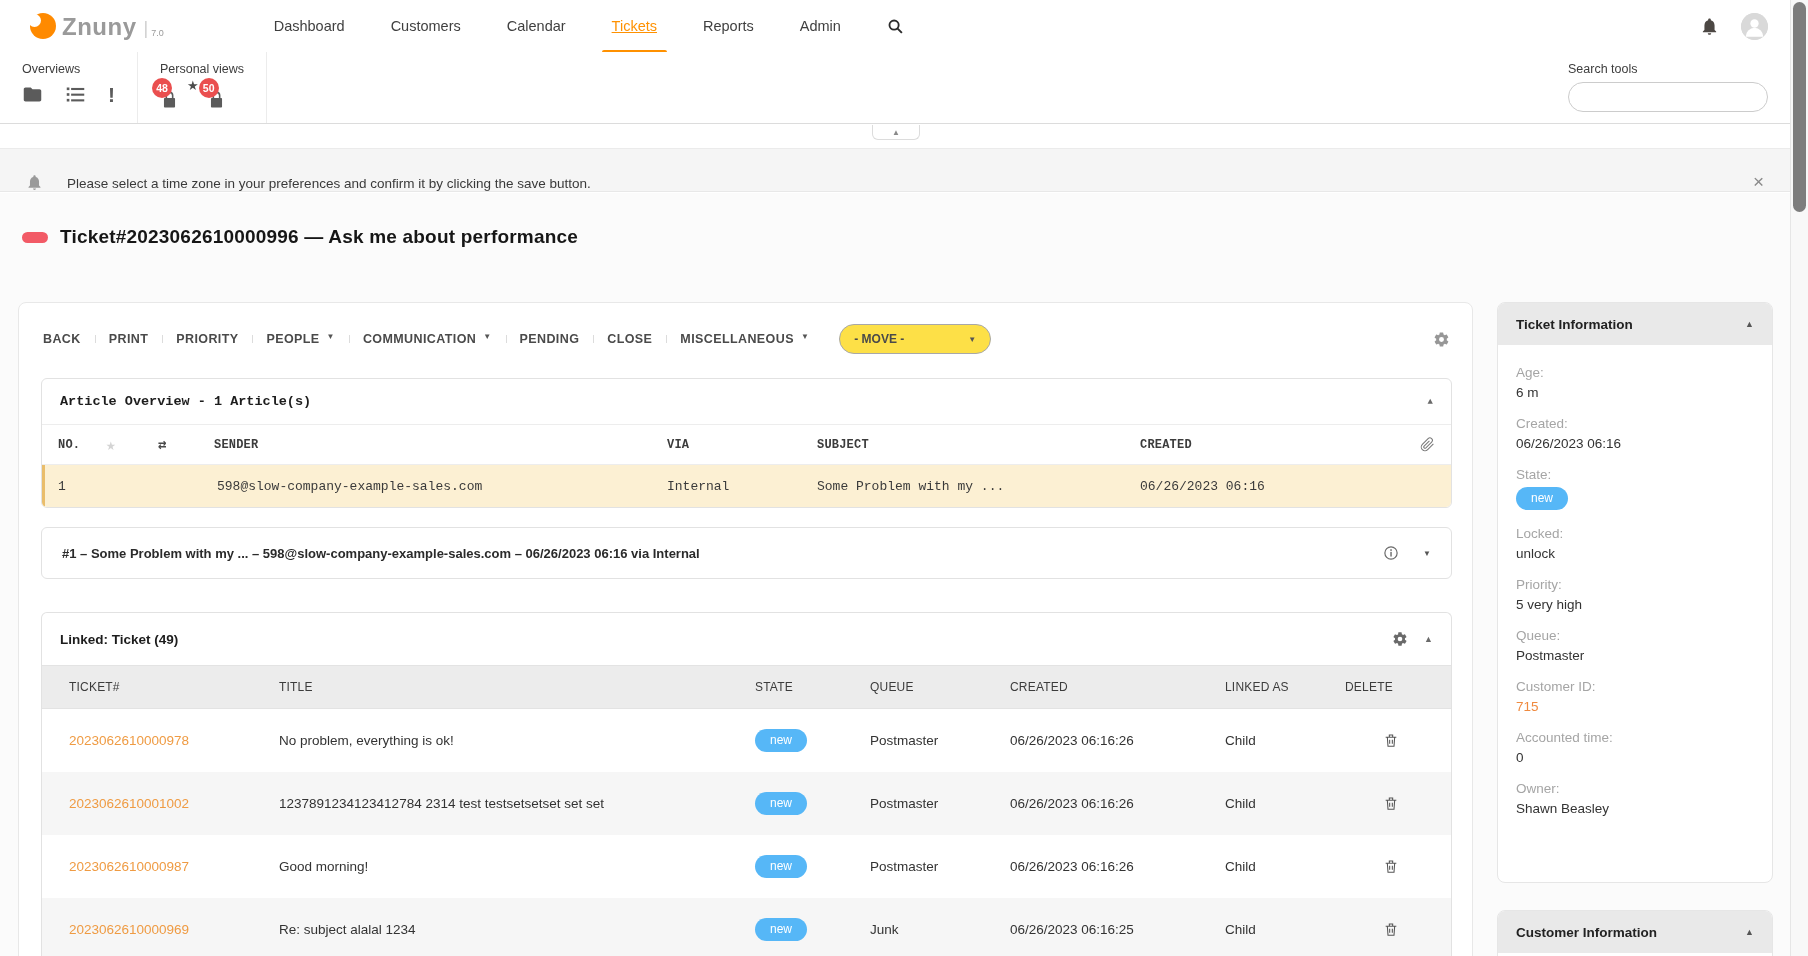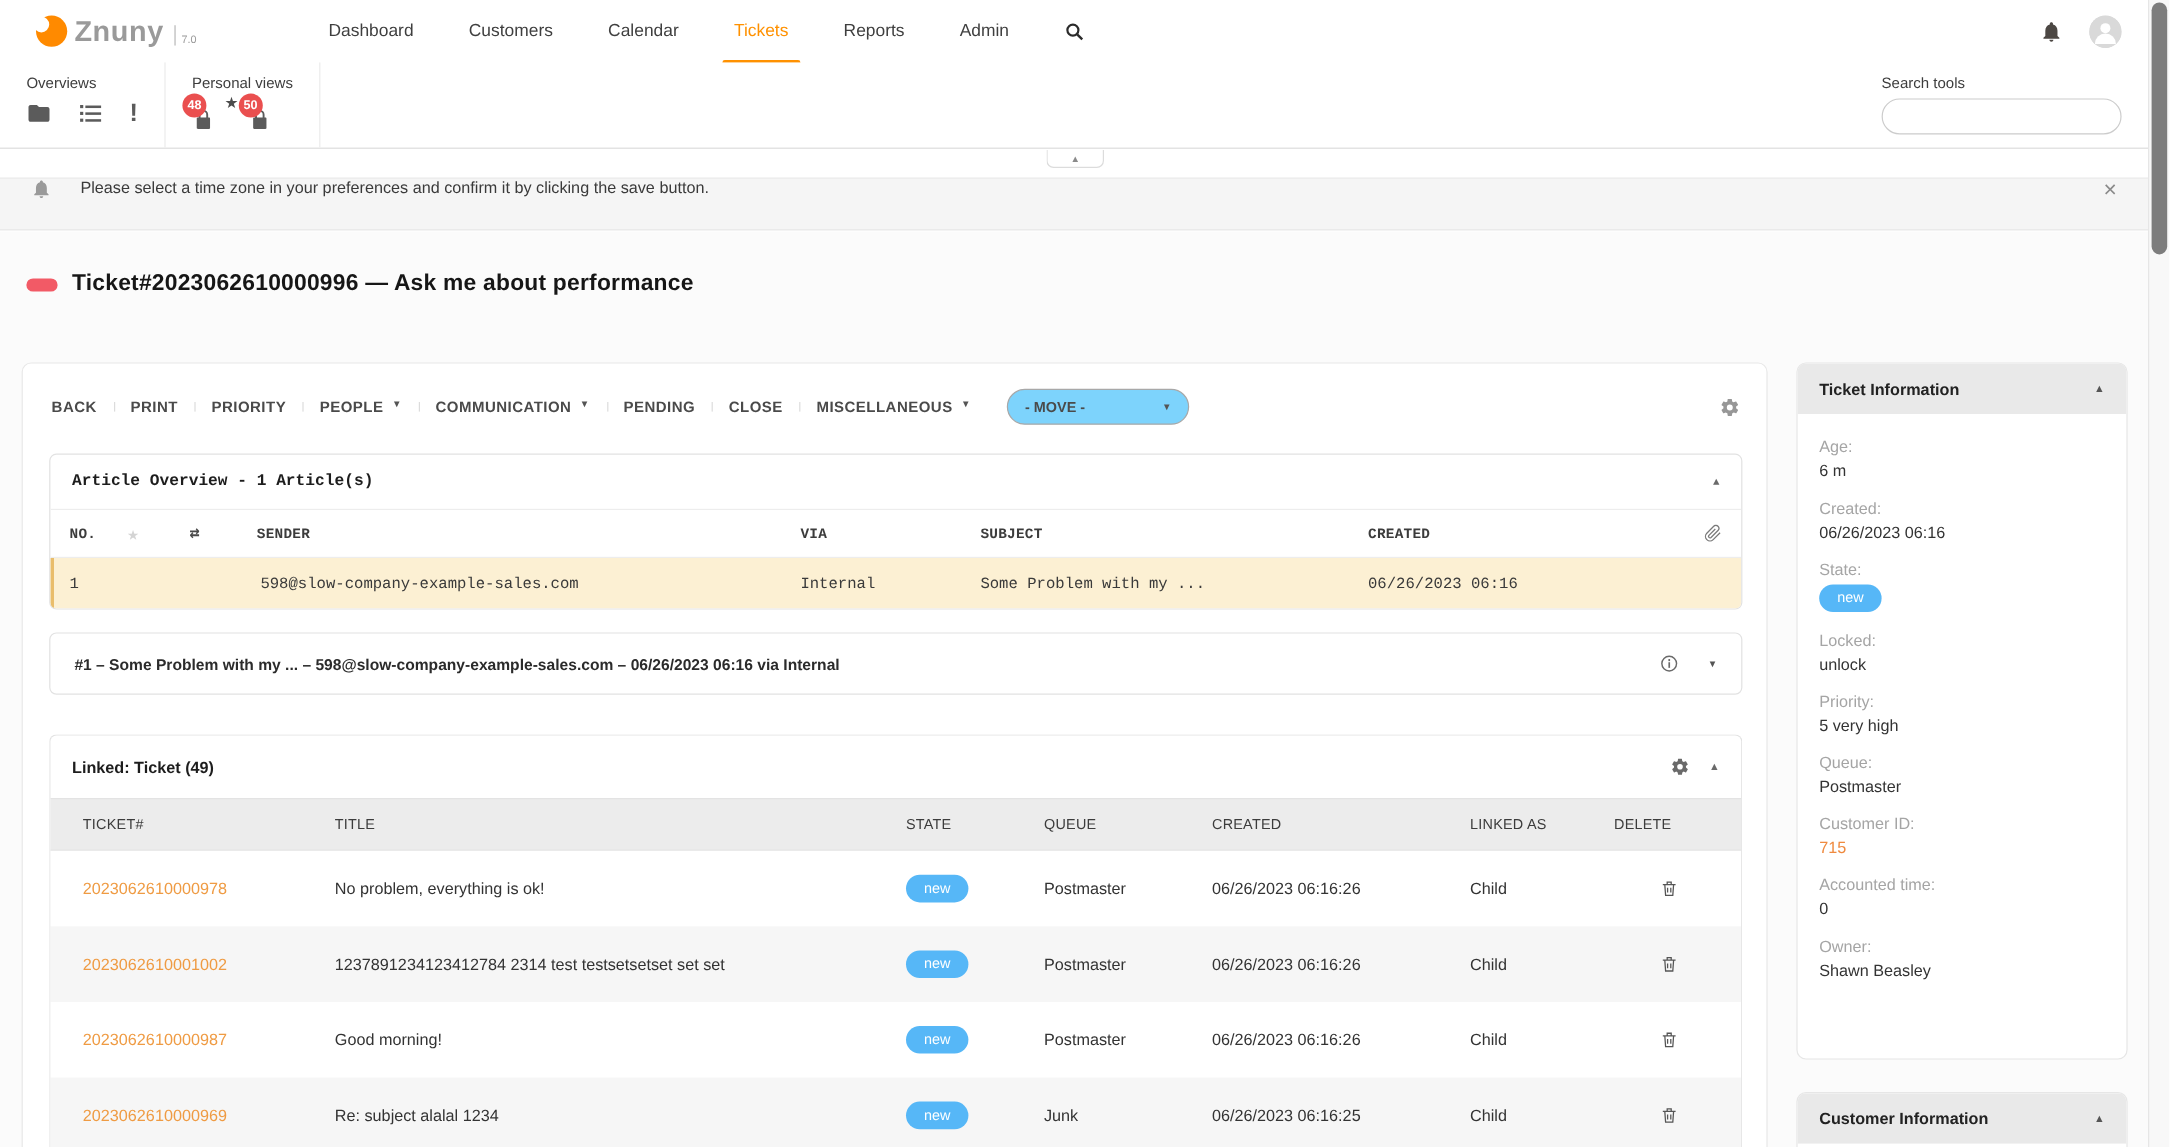--- a/index.html
+++ b/index.html
@@ -11,21 +11,21 @@
   .navbar { position:absolute; top:0; left:0; width:1790px; height:52px; background:#fff; display:flex; align-items:center; }
   .logo { display:flex; align-items:flex-end; margin-left:30px; }
   .logo-mark { width:26px; height:26px; margin-right:6px; position:relative; align-self:center; }
   .logo-mark .disc { position:absolute; inset:0; background:#ff8a00; border-radius:50%; }
   .logo-mark .notch { position:absolute; left:-2px; top:1px; width:13px; height:13px; background:#fff; border-radius:50%; }
   .logo-text { font-size:24px; font-weight:bold; color:#9a9a9a; letter-spacing:.5px; line-height:24px; }
   .logo-sep { color:#cfcfcf; font-size:18px; margin:0 3px 0 7px; font-weight:normal; }
   .logo-ver { font-size:9px; color:#9a9a9a; padding-bottom:1px; }
   .nav-items { display:flex; align-items:center; gap:46px; margin-left:110px; height:100%; }
   .nav-item { font-size:14.5px; color:#3f3f3f; position:relative; height:100%; display:flex; align-items:center; cursor:pointer; }
-  .nav-item.active { color:#ff9100; }
+  .nav-item.active { color:#ff9100;text-decoration:underline; }
   .nav-item.active::after { content:''; position:absolute; left:-10px; right:-10px; bottom:-2px; height:4px; background:#ff9100; border-radius:2px; }
   .nav-search { margin-left:46px; color:#2b2b2b; cursor:pointer; }
   .nav-right { margin-left:auto; display:flex; align-items:center; gap:22px; margin-right:22px; }
   .bell { color:#4c4743; }
   .avatar { width:27px; height:27px; border-radius:50%; overflow:hidden; background:#d9d9d9; }
 
   
   .toolbar { position:absolute; top:52px; left:0; width:1790px; height:72px; background:#fff; border-bottom:1px solid #dcdcdc; display:flex; }
   .tgroup { padding:10px 22px 0 22px; border-right:1px solid #ececec; }
   .tgroup:last-of-type { border-right:none; }
@@ -40,39 +40,39 @@
   .search-tools { margin-left:auto; padding:10px 22px 0 0; }
   .search-tools-label { font-size:12.5px; color:#3d3d3d; margin-bottom:6px; }
   .search-box { width:200px; height:30px; border:1px solid #cccccc; border-radius:16px; background:#fff; display:flex; align-items:center; padding:0 10px; }
   .search-box svg { color:#8a8a8a; }
   .search-input { border:none; outline:none; flex:1; margin-left:6px; font-size:13px; background:transparent; }
 
   
   .collapse-tab { position:absolute; top:125px; left:872px; width:48px; height:15px; background:#fff; border:1px solid #dcdcdc; border-top:none; border-radius:0 0 6px 6px; display:flex; align-items:center; justify-content:center; color:#8a8a8a; font-size:8px; cursor:pointer; }
 
   
-  .banner { position:absolute; top:148px; left:0; width:1790px; height:44px; background:#f5f5f5; border-top:1px solid #ebebeb; border-bottom:1px solid #e8e8e8; display:flex; align-items:flex-start; padding:0 26px; }
+  .banner { position:absolute; top:148px; left:0; width:1790px; height:44px; background:#f5f5f5; border-top:1px solid #ebebeb; border-bottom:1px solid #e8e8e8; display:flex; align-items:flex-end; padding:0 26px; }
   .banner .bell-sm { color:#9a9a9a; margin-right:24px; }
   .banner-text { font-size:13.5px; color:#3a3a3a; }
   .banner-close { margin-left:auto; color:#8a8a8a; font-size:19px; line-height:19px; cursor:pointer; }
 
   
   .content-bg { position:absolute; top:193px; left:0; width:1790px; bottom:0; background:#fbfbfb; }
   .title-row { position:absolute; top:226px; left:22px; display:flex; align-items:center; }
   .title-flag { width:26px; height:11px; border-radius:6px; background:#f25a66; margin-right:12px; }
   .page-title { font-size:19px; font-weight:bold; color:#161616; letter-spacing:.2px; }
 
   
   .card { position:absolute; left:18px; top:302px; width:1455px; height:700px; background:#fff; border:1px solid #e8e8e8; border-radius:8px; }
   .action-row { display:flex; align-items:center; margin:20px 22px 0 22px; height:32px; }
   .alink { font-size:12.5px; font-weight:bold; color:#4a4a4a; letter-spacing:.4px; padding:0 14px; position:relative; cursor:pointer; display:flex; align-items:flex-start; gap:7px; }
   .alink:first-child { padding-left:2px; }
   .alink + .alink::before { content:''; position:absolute; left:0; top:3px; bottom:3px; border-left:1px solid #dcdcdc; }
   .caret-d { font-size:8px; color:#555; }
-  .move-select { margin-left:16px; width:152px; height:30px; border:1px solid #a8a8a8; border-radius:16px; display:flex; align-items:center; padding:0 14px; font-size:12px; font-weight:bold; color:#4a4a4a; cursor:pointer; background:#7dd3fc; }
+  .move-select { margin-left:16px; width:152px; height:30px; border:1px solid #a8a8a8; border-radius:16px; display:flex; align-items:center; padding:0 14px; font-size:12px; font-weight:bold; color:#4a4a4a; cursor:pointer; background:#fde047; }
   .move-select .caret-d { margin-left:auto; }
   .gear-btn { margin-left:auto; color:#979797; cursor:pointer; }
 
   .widget { position:absolute; left:22px; width:1411px; border:1px solid #e2e2e2; border-radius:6px; background:#fff; overflow:hidden; }
   .w-articles { top:75px;font-family:Liberation Mono, monospace; }
   .w-header { height:45px; display:flex; align-items:center; padding:0 18px; }
   .w-title { font-size:13.5px; font-weight:bold; color:#1d1d1d; }
   .w-tools { margin-left:auto; display:flex; align-items:center; gap:16px; color:#6a6a6a; }
   .caret-u { font-size:9px; color:#6a6a6a; cursor:pointer; }
 

